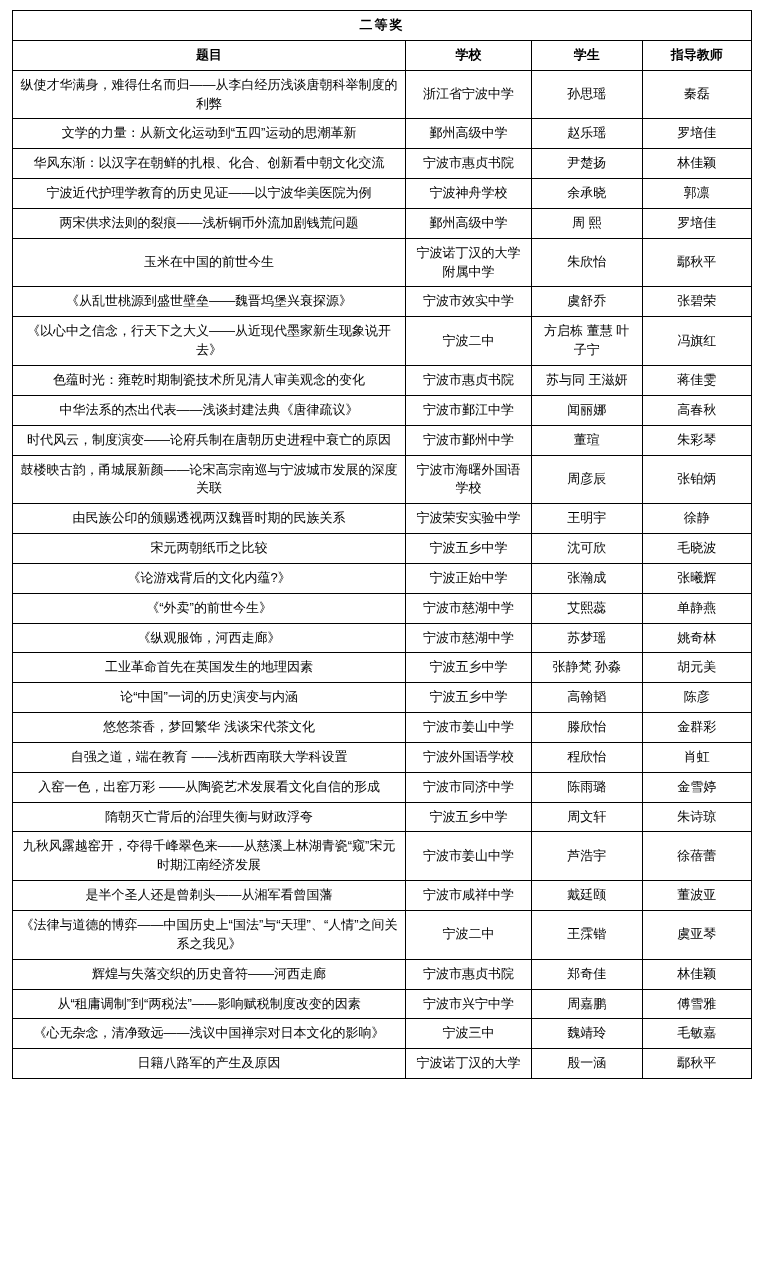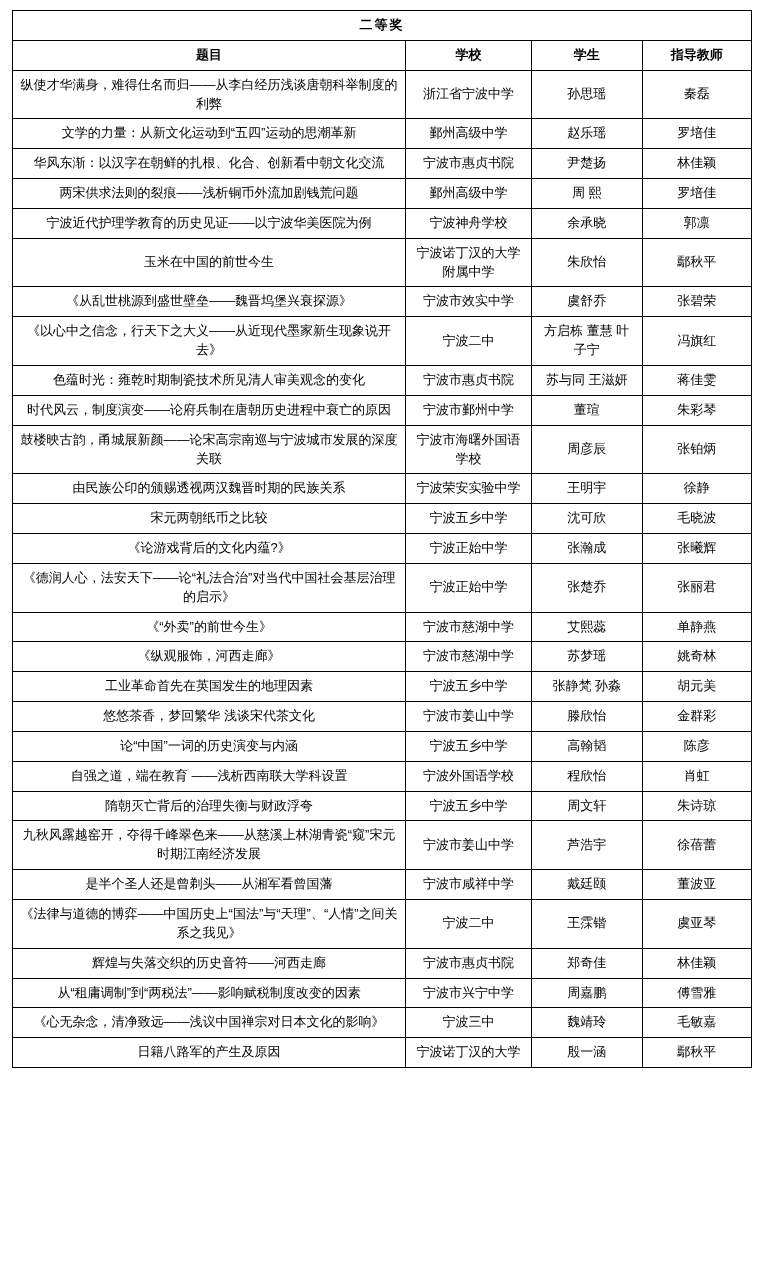--- a/index.html
+++ b/index.html
@@ -93,32 +93,32 @@
         <td class="c-student">赵乐瑶</td>
         <td class="c-teacher">罗培佳</td>
       </tr>
       <tr>
         <td class="c-title">华风东渐：以汉字在朝鲜的扎根、化合、创新看中朝文化交流</td>
         <td class="c-school">宁波市惠贞书院</td>
         <td class="c-student">尹楚扬</td>
         <td class="c-teacher">林佳颖</td>
       </tr>
       <tr>
+        <td class="c-title">宁波近代护理学教育的历史见证——以宁波华美医院为例</td>
+        <td class="c-school">宁波神舟学校</td>
+        <td class="c-student">余承晓</td>
+        <td class="c-teacher">郭凛</td>
+      </tr>
+      <tr>
         <td class="c-title">两宋供求法则的裂痕——浅析铜币外流加剧钱荒问题</td>
         <td class="c-school">鄞州高级中学</td>
         <td class="c-student">周 熙</td>
         <td class="c-teacher">罗培佳</td>
       </tr>
       <tr>
-        <td class="c-title">宁波近代护理学教育的历史见证——以宁波华美医院为例</td>
-        <td class="c-school">宁波神舟学校</td>
-        <td class="c-student">余承晓</td>
-        <td class="c-teacher">郭凛</td>
-      </tr>
-      <tr>
         <td class="c-title">玉米在中国的前世今生</td>
         <td class="c-school">宁波诺丁汉的大学附属中学</td>
         <td class="c-student">朱欣怡</td>
         <td class="c-teacher">鄢秋平</td>
       </tr>
       <tr>
         <td class="c-title">《从乱世桃源到盛世壁垒——魏晋坞堡兴衰探源》</td>
         <td class="c-school">宁波市效实中学</td>
         <td class="c-student">虞舒乔</td>
         <td class="c-teacher">张碧荣</td>
@@ -129,20 +129,26 @@
         <td class="c-student">方启栋 董慧 叶子宁</td>
         <td class="c-teacher">冯旗红</td>
       </tr>
       <tr>
         <td class="c-title">色蕴时光：雍乾时期制瓷技术所见清人审美观念的变化</td>
         <td class="c-school">宁波市惠贞书院</td>
         <td class="c-student">苏与同 王滋妍</td>
         <td class="c-teacher">蒋佳雯</td>
       </tr>
       <tr>
+        <td class="c-title">中华法系的杰出代表——浅谈封建法典《唐律疏议》</td>
+        <td class="c-school">宁波市鄞江中学</td>
+        <td class="c-student">闻丽娜</td>
+        <td class="c-teacher">高春秋</td>
+      </tr>
+      <tr>
         <td class="c-title">时代风云，制度演变——论府兵制在唐朝历史进程中衰亡的原因</td>
         <td class="c-school">宁波市鄞州中学</td>
         <td class="c-student">董瑄</td>
         <td class="c-teacher">朱彩琴</td>
       </tr>
       <tr>
         <td class="c-title">鼓楼映古韵，甬城展新颜——论宋高宗南巡与宁波城市发展的深度关联</td>
         <td class="c-school">宁波市海曙外国语学校</td>
         <td class="c-student">周彦辰</td>
         <td class="c-teacher">张铂炳</td>
@@ -159,60 +165,60 @@
         <td class="c-student">沈可欣</td>
         <td class="c-teacher">毛晓波</td>
       </tr>
       <tr>
         <td class="c-title">《论游戏背后的文化内蕴?》</td>
         <td class="c-school">宁波正始中学</td>
         <td class="c-student">张瀚成</td>
         <td class="c-teacher">张曦辉</td>
       </tr>
       <tr>
-        <td class="c-title">《德润人心，法安天下——论“礼法合治”对当代中国社会基层治理的启示》</td>
-        <td class="c-school">宁波正始中学</td>
-        <td class="c-student">张楚乔</td>
-        <td class="c-teacher">张丽君</td>
-      </tr>
-      <tr>
         <td class="c-title">《“外卖”的前世今生》</td>
         <td class="c-school">宁波市慈湖中学</td>
         <td class="c-student">艾熙蕊</td>
         <td class="c-teacher">单静燕</td>
       </tr>
       <tr>
         <td class="c-title">《纵观服饰，河西走廊》</td>
         <td class="c-school">宁波市慈湖中学</td>
         <td class="c-student">苏梦瑶</td>
         <td class="c-teacher">姚奇林</td>
       </tr>
       <tr>
         <td class="c-title">工业革命首先在英国发生的地理因素</td>
         <td class="c-school">宁波五乡中学</td>
         <td class="c-student">张静梵 孙淼</td>
         <td class="c-teacher">胡元美</td>
       </tr>
       <tr>
+        <td class="c-title">论“中国”一词的历史演变与内涵</td>
+        <td class="c-school">宁波五乡中学</td>
+        <td class="c-student">高翰韬</td>
+        <td class="c-teacher">陈彦</td>
+      </tr>
+      <tr>
         <td class="c-title">悠悠茶香，梦回繁华 浅谈宋代茶文化</td>
         <td class="c-school">宁波市姜山中学</td>
         <td class="c-student">滕欣怡</td>
         <td class="c-teacher">金群彩</td>
       </tr>
       <tr>
-        <td class="c-title">论“中国”一词的历史演变与内涵</td>
-        <td class="c-school">宁波五乡中学</td>
-        <td class="c-student">高翰韬</td>
-        <td class="c-teacher">陈彦</td>
-      </tr>
-      <tr>
         <td class="c-title">自强之道，端在教育 ——浅析西南联大学科设置</td>
         <td class="c-school">宁波外国语学校</td>
         <td class="c-student">程欣怡</td>
         <td class="c-teacher">肖虹</td>
+      </tr>
+      <tr>
+        <td class="c-title">入窑一色，出窑万彩 ——从陶瓷艺术发展看文化自信的形成</td>
+        <td class="c-school">宁波市同济中学</td>
+        <td class="c-student">陈雨璐</td>
+        <td class="c-teacher">金雪婷</td>
       </tr>
       <tr>
         <td class="c-title">隋朝灭亡背后的治理失衡与财政浮夸</td>
         <td class="c-school">宁波五乡中学</td>
         <td class="c-student">周文轩</td>
         <td class="c-teacher">朱诗琼</td>
       </tr>
       <tr>
         <td class="c-title">九秋风露越窑开，夺得千峰翠色来——从慈溪上林湖青瓷“窥”宋元时期江南经济发展</td>
         <td class="c-school">宁波市姜山中学</td>

